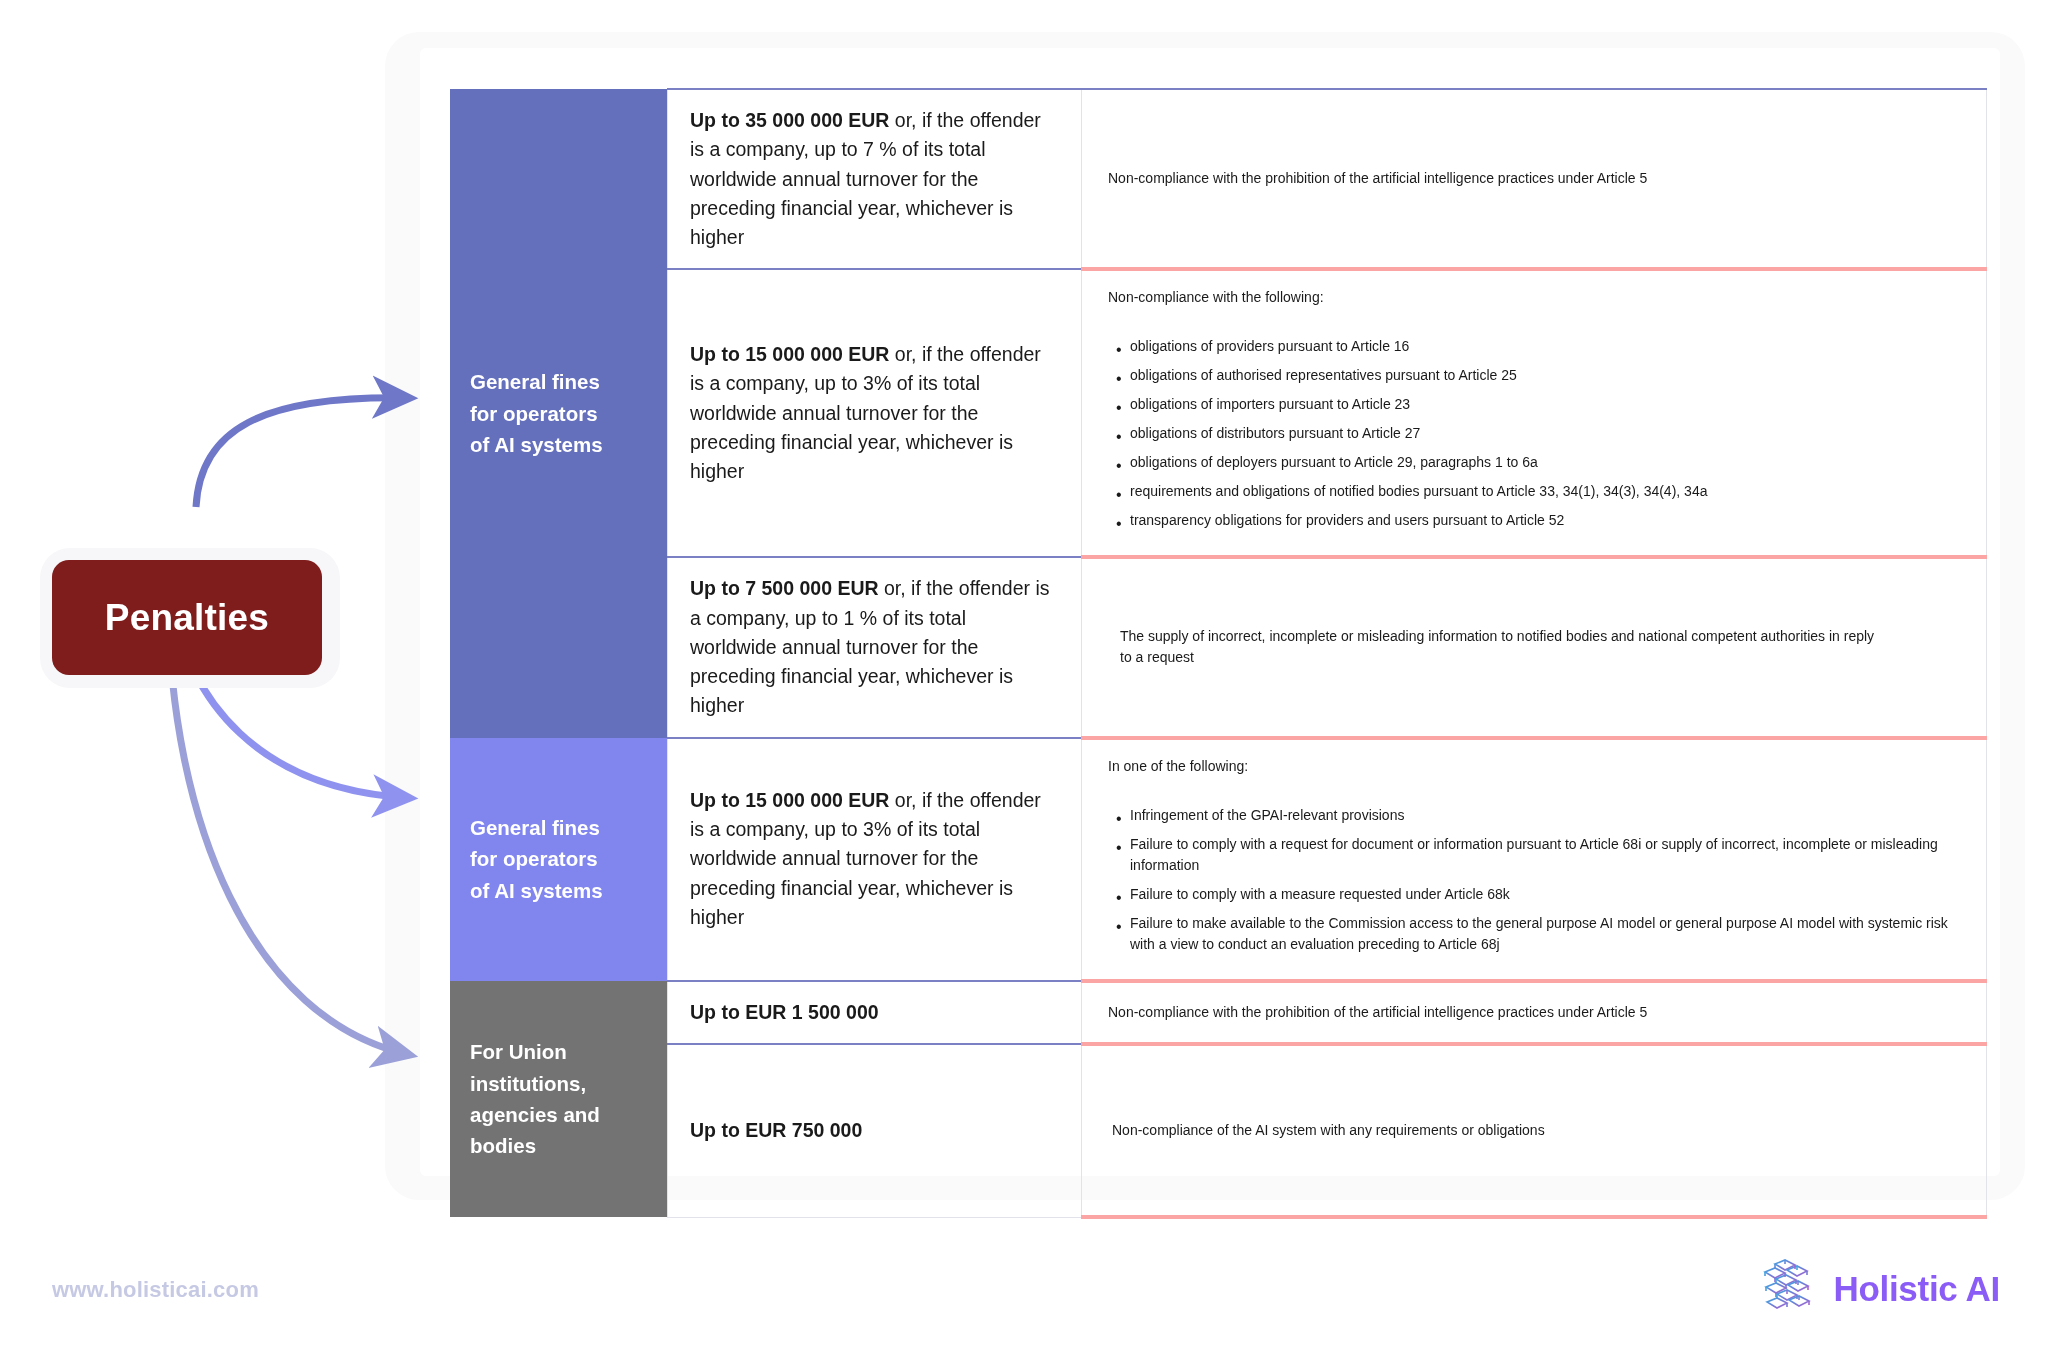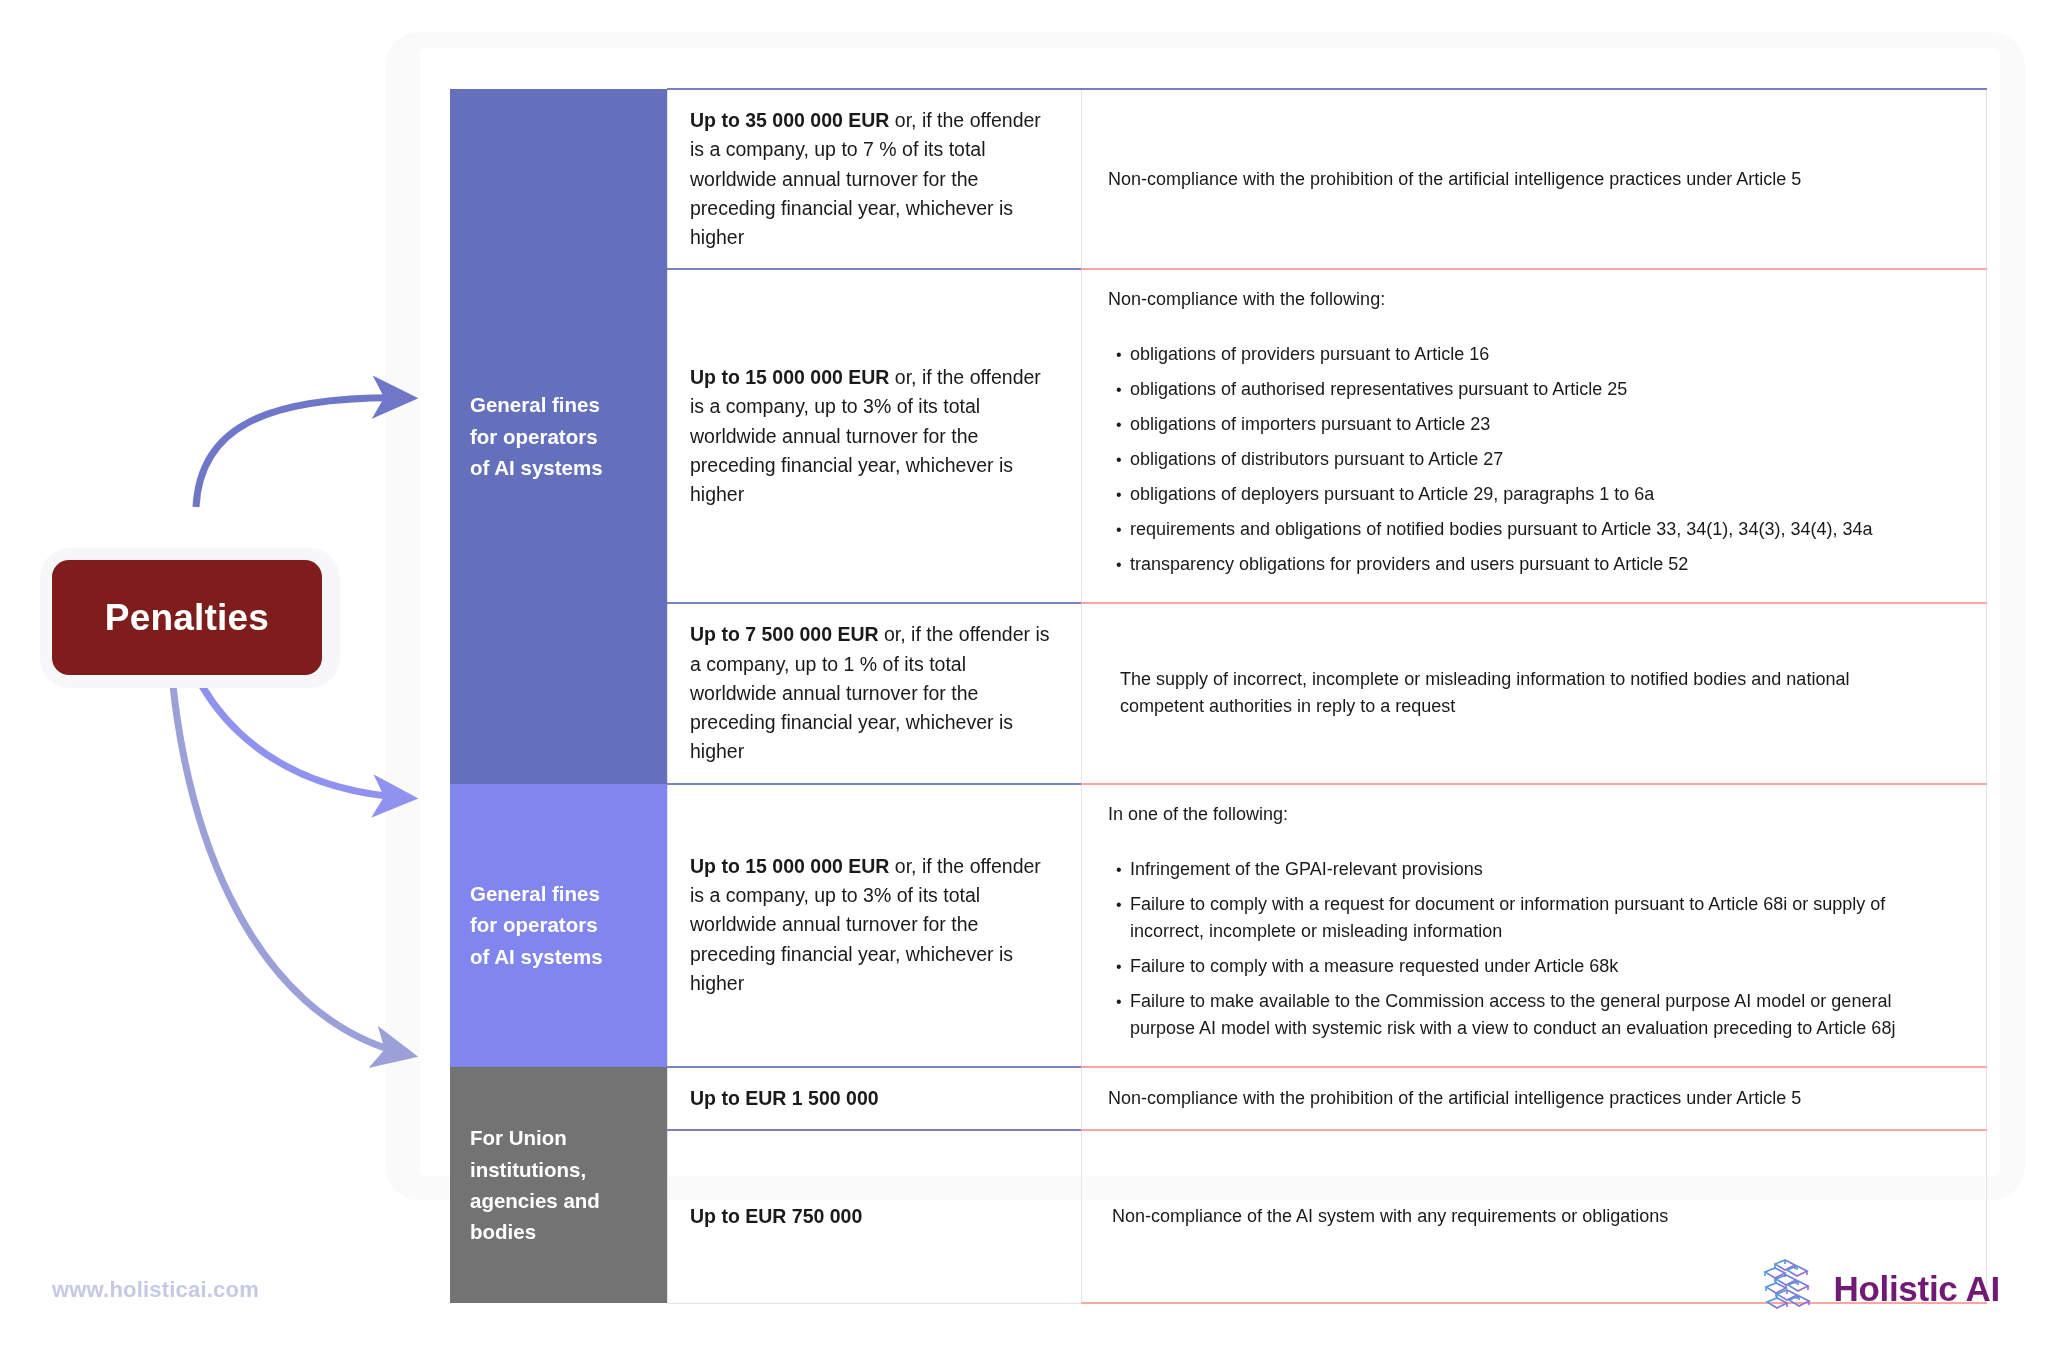--- a/index.html
+++ b/index.html
@@ -107,25 +107,25 @@
     color: #1a1a1a;
     border-left: 1px solid #e2e2ea;
     border-right: 1px solid #e2e2ea;
     border-bottom: 1px solid #e2e2ea;
   }
   .fine-cell b { font-weight: bold; }
 
   .desc-cell {
     vertical-align: middle;
     padding: 16px 26px 16px 26px;
-    font-size: 18px;
+    font-size: 14px;
     line-height: 1.50;
     color: #1a1a1a;
     border-right: 1px solid #e2e2ea;
-    border-bottom: 2px solid #fca5a5;
+    border-bottom: 4px solid #fca5a5;
   }
 
   tr.rowline > .fine-cell,
   tr.rowline > .desc-cell {
     border-top: 2px solid #7b7fc4;
   }
 
   .lead-line { margin: 0 0 28px 0; }
   ul.bullets {
     list-style: none;
@@ -161,21 +161,21 @@
     position: absolute;
     right: 48px;
     top: 1258px;
     display: flex;
     align-items: center;
     gap: 14px;
   }
   .brand-name {
     font-size: 35px;
     font-weight: bold;
-    color: #701a75;
+    color: #8b5cf6;
     letter-spacing: -0.3px;
   }
 </style>
 </head>
 <body>
 
 <div class="outer-card"></div>
 <div class="inner-card"></div>
 
 <svg class="arrows" viewBox="0 0 2048 1365">

